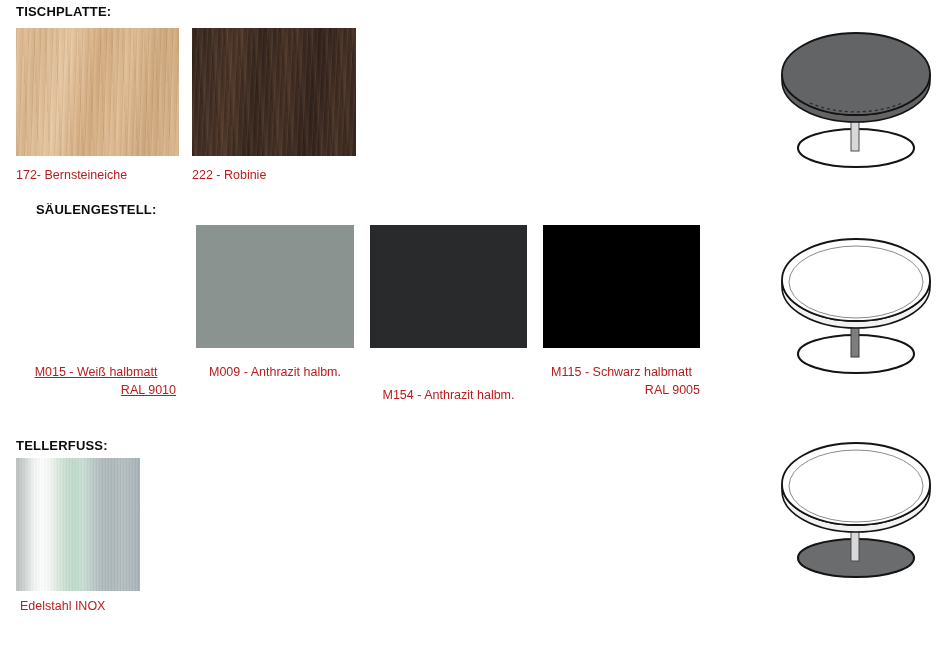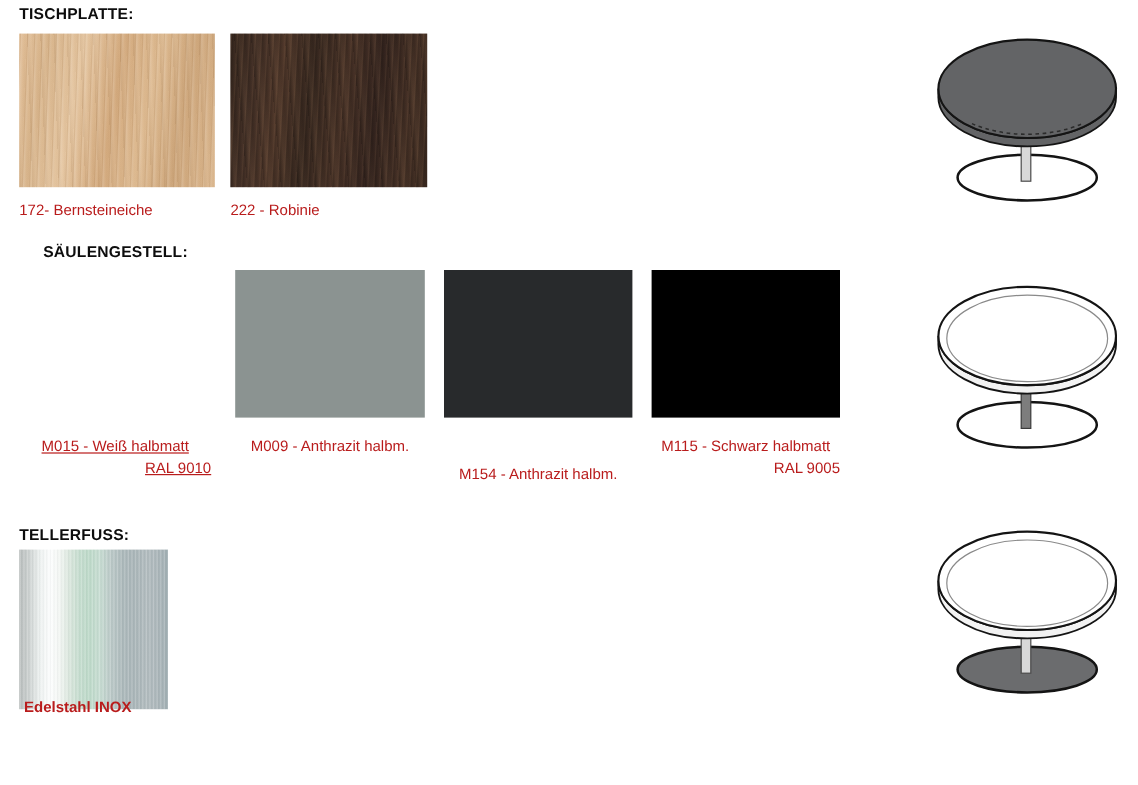--- a/index.html
+++ b/index.html
@@ -134,21 +134,21 @@
   }
   #cap-172 { left: 16px;  top: 166px; }
   #cap-173 { left: 192px; top: 166px; }
 
   #cap-m015 { left: 16px;  top: 363px; width: 160px; text-decoration: underline; }
   #cap-m009 { left: 196px; top: 363px; width: 158px; }
   #cap-m154 { left: 370px; top: 363px; width: 157px; margin-top: 23px; }
   #cap-m115 { left: 543px; top: 363px; width: 157px; }
   .cap-center { text-align: center; }
 
-  #cap-inox { left: 20px; top: 580px; font-weight: 700; text-align: center; }
+  #cap-inox { left: 20px; top: 597px; font-weight: 400; text-align: center; }
 
   
   .table-fig {
     position: absolute;
     width: 178px;
     height: 170px;
   }
   #fig-top    { left: 768px; top: 18px; }
   #fig-column { left: 768px; top: 224px; }
   #fig-base   { left: 768px; top: 428px; }

